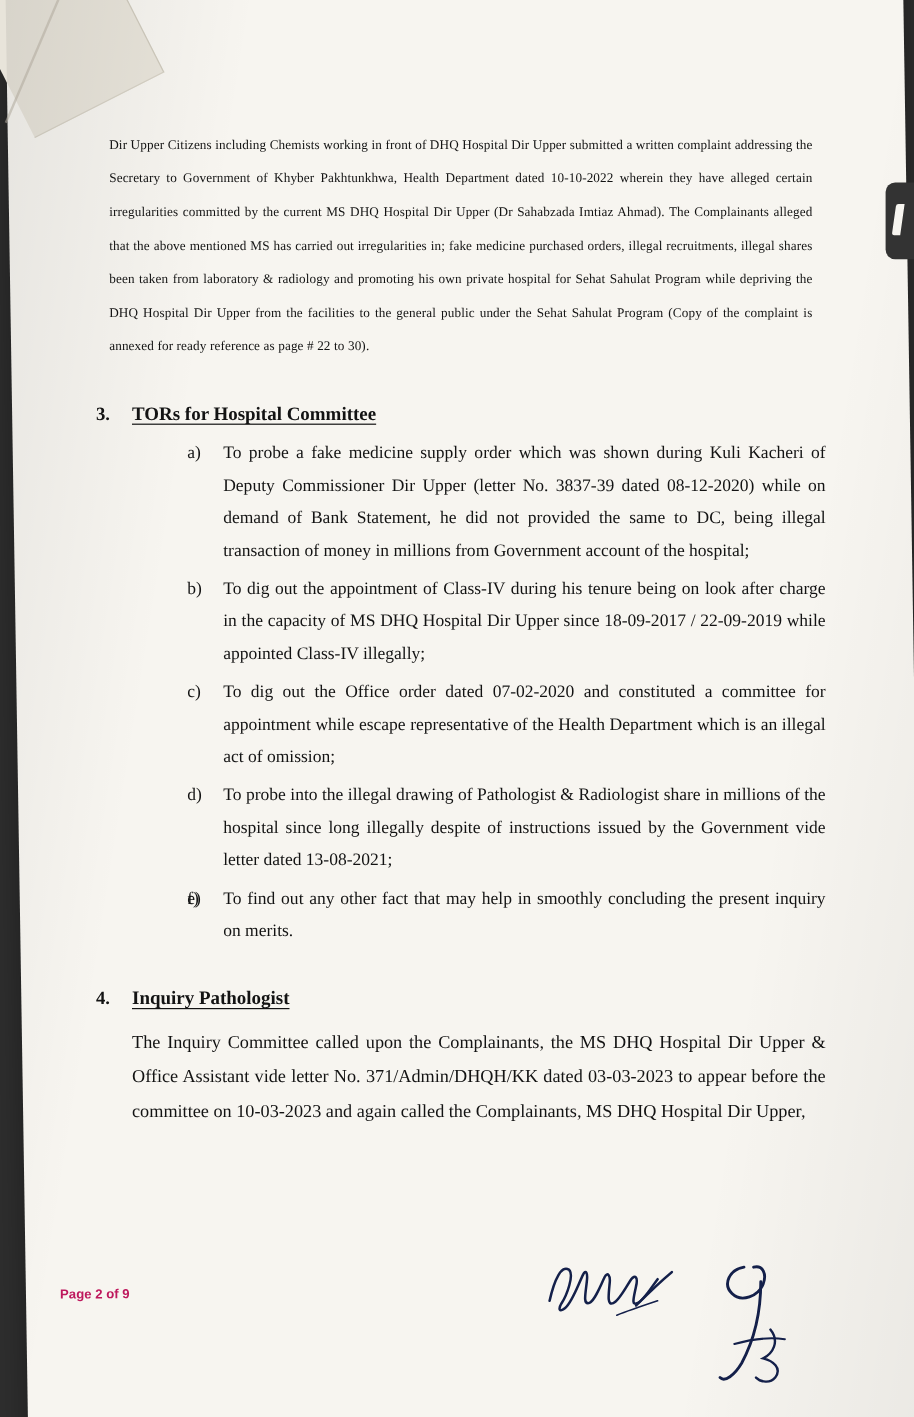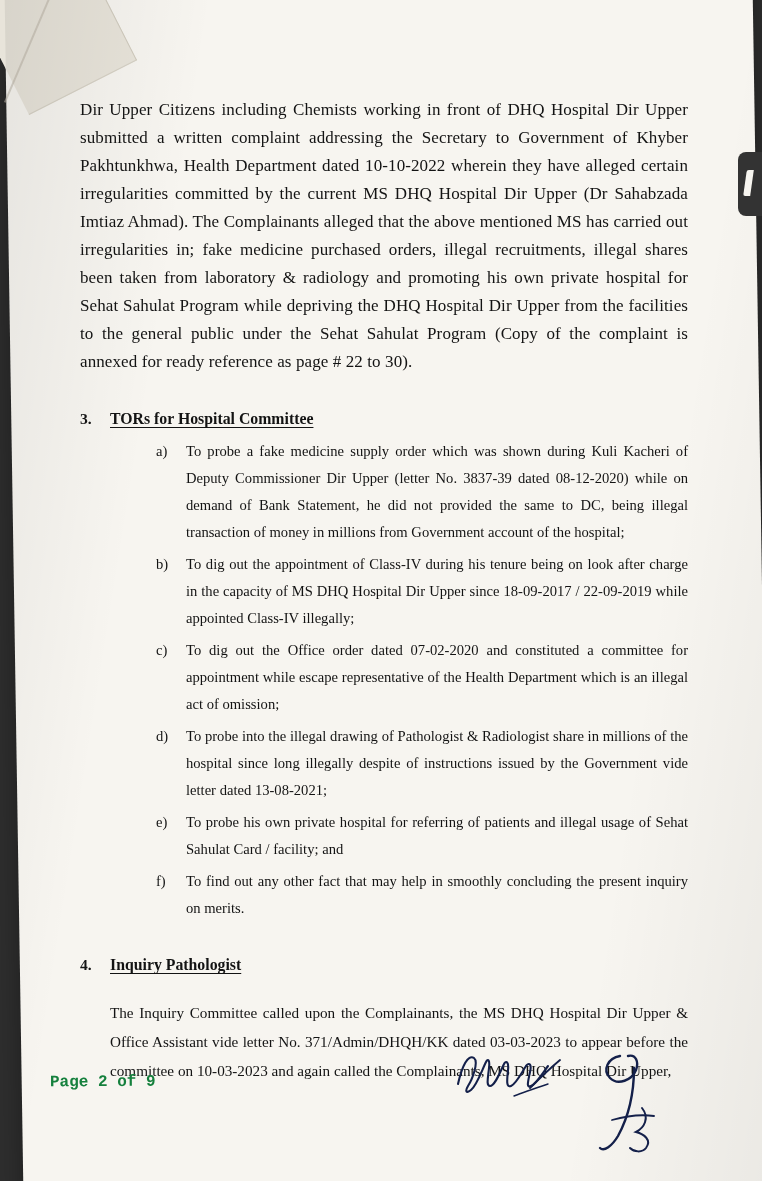--- a/index.html
+++ b/index.html
@@ -90,22 +90,22 @@
   .content {
     position: absolute;
     left: 80px;
     top: 96px;
     width: 608px;
     color: #131313;
     transform: rotate(0.15deg);
   }
 
   p.para {
-    margin: 0;
-    font-size: 17px;
+    margin: 11px;
+    font-size: 11px;
     line-height: 28px;
     text-align: justify;
     letter-spacing: .1px;
   }
 
   .section {
     margin-top: 34px;
     position: relative;
     padding-left: 30px;
   }
@@ -138,34 +138,34 @@
   }
   ol.tors li .mark {
     position: absolute;
     left: 0;
     top: 0;
     font-style: normal;
     font-size: 14.6px;
   }
 
   .proceedings-body {
-    margin-top: 24px;
+    margin-top: 12px;
     font-size: 15.2px;
     line-height: 29px;
     text-align: justify;
   }
 
   .footer {
     position: absolute;
     left: 50px;
     top: 1073px;
-    font-size: 16px;
+    font-size: 11px;
     font-weight: bold;
-    font-family: Liberation Mono, monospace;
-    color: #15803d;
+    font-family: Liberation Sans, sans-serif;
+    color: #be185d;
     transform: rotate(-0.3deg);
   }
 
   
   .sig1 {
     position: absolute;
     left: 452px;
     top: 1040px;
     width: 120px;
     height: 70px;
@@ -217,21 +217,20 @@
         <li>
           <span class="mark">c)</span>
           <span>To dig out the Office order dated 07-02-2020 and constituted a committee for appointment while escape representative of the Health Department which is an illegal act of omission;</span>
         </li>
         <li>
           <span class="mark">d)</span>
           <span>To probe into the illegal drawing of Pathologist &amp; Radiologist share in millions of the hospital since long illegally despite of instructions issued by the Government vide letter dated 13-08-2021;</span>
         </li>
         <li>
           <span class="mark">e)</span>
-          <span>To probe his own private hospital for referring of patients and illegal usage of Sehat Sahulat Card / facility; and</span>
         </li>
         <li>
           <span class="mark">f)</span>
           <span>To find out any other fact that may help in smoothly concluding the present inquiry on merits.</span>
         </li>
       </ol>
     </div>
 
     <div class="section">
       <span class="num">4.</span>

